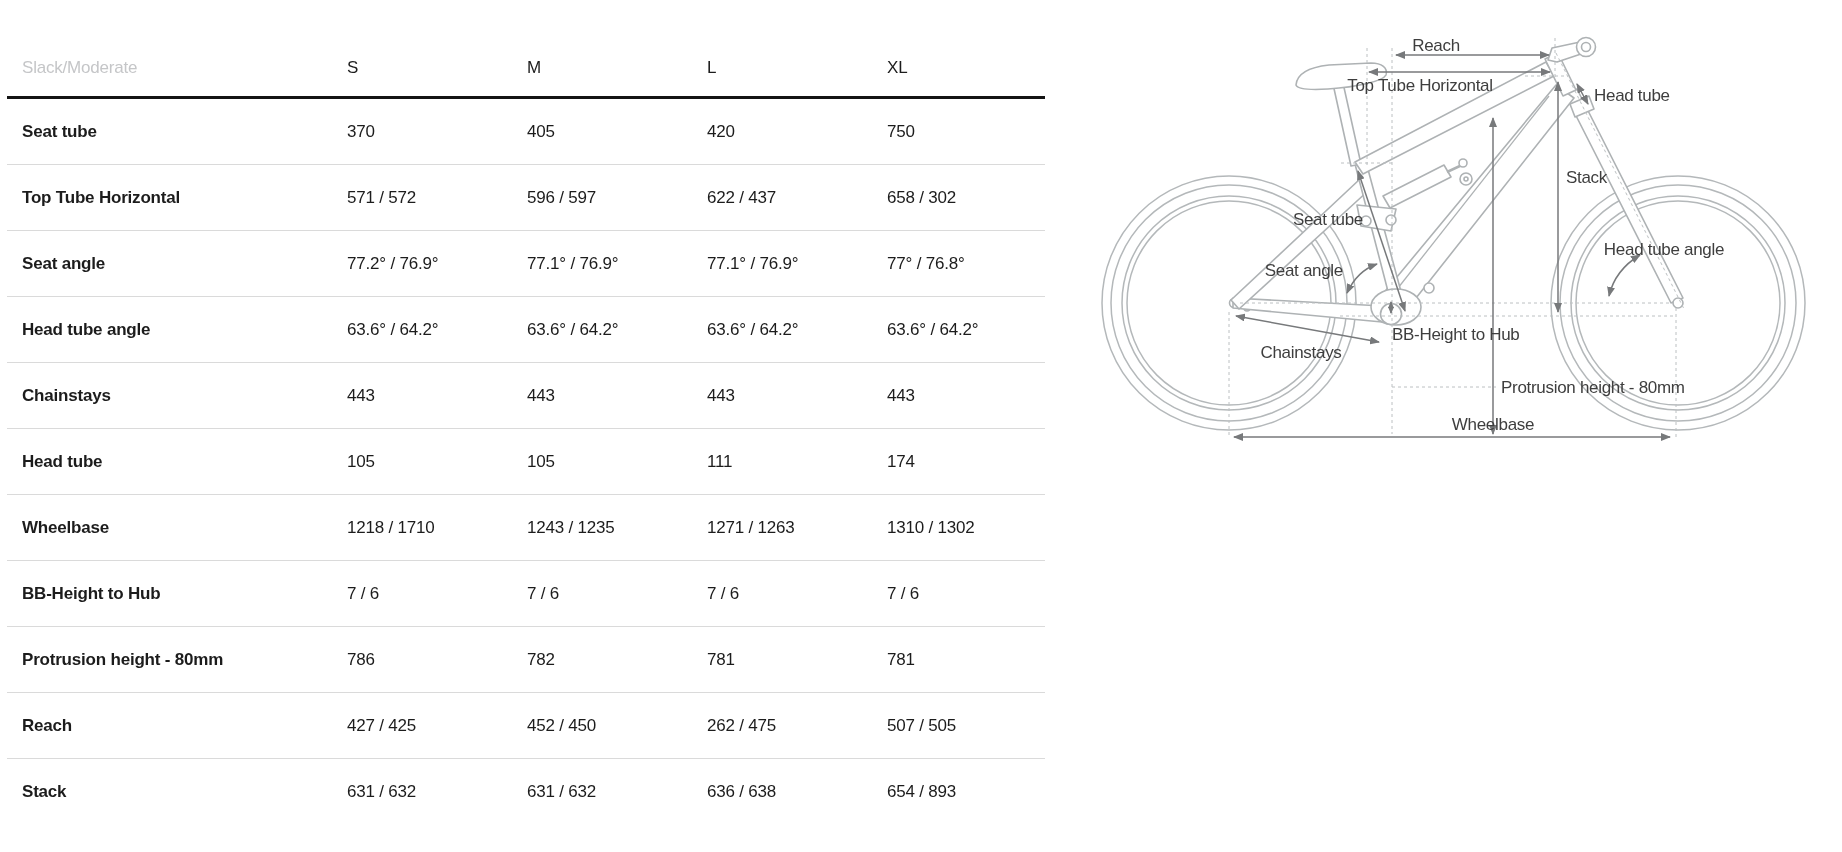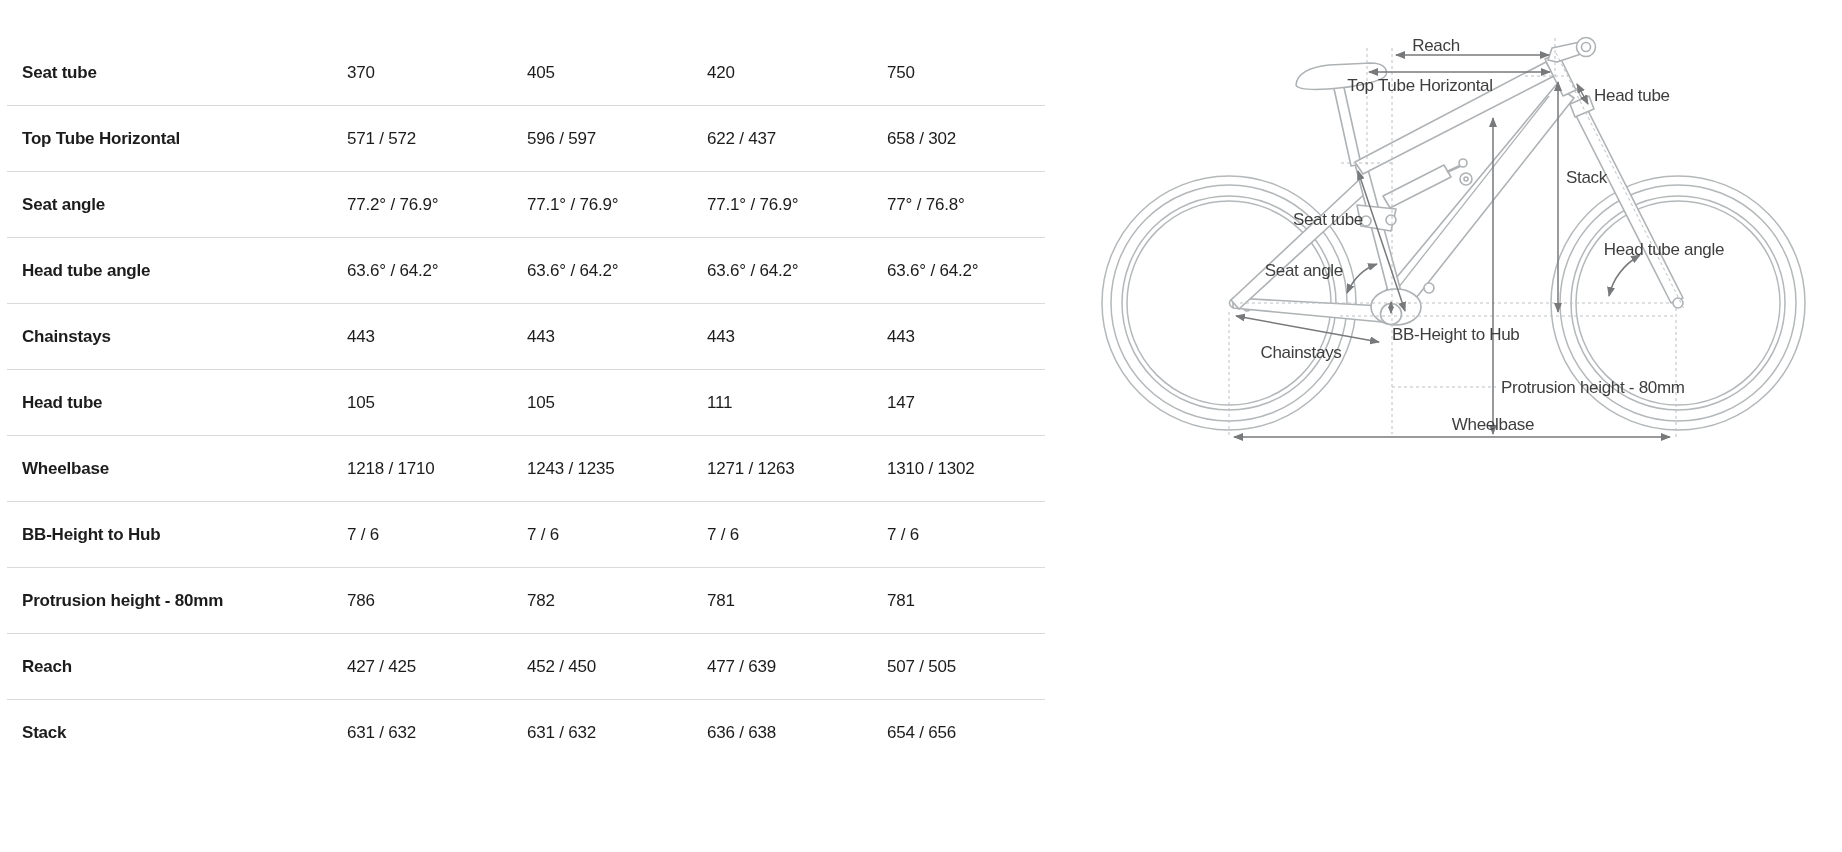--- a/index.html
+++ b/index.html
@@ -30,20 +30,27 @@
           font-family:"Liberation Sans",sans-serif;}
   .frame{fill:#ffffff;stroke:#aeb2b4;stroke-width:1.6;stroke-linejoin:round;}
   .wheel{fill:none;stroke:#b4b8ba;stroke-width:1.5;}
   .meas{stroke:#77797b;stroke-width:1.5;fill:none;}
   .dash{stroke:#bcc0c2;stroke-width:1;fill:none;stroke-dasharray:3 3;}
 </style>
 </head>
 <body>
 
 <div class="geo-table">
+  <div class="thead">
+    <div class="corner">Slack/Moderate</div>
+    <div class="col-h">S</div>
+    <div class="col-h">M</div>
+    <div class="col-h">L</div>
+    <div class="col-h">XL</div>
+  </div>
   <div>
       <div class="row">
         <div class="cell label">Seat tube</div>
         <div class="cell value">370</div>
         <div class="cell value">405</div>
         <div class="cell value">420</div>
         <div class="cell value">750</div>
       </div>
       <div class="row">
         <div class="cell label">Top Tube Horizontal</div>
@@ -71,21 +78,21 @@
         <div class="cell value">443</div>
         <div class="cell value">443</div>
         <div class="cell value">443</div>
         <div class="cell value">443</div>
       </div>
       <div class="row">
         <div class="cell label">Head tube</div>
         <div class="cell value">105</div>
         <div class="cell value">105</div>
         <div class="cell value">111</div>
-        <div class="cell value">147</div>
+        <div class="cell value">174</div>
       </div>
       <div class="row">
         <div class="cell label">Wheelbase</div>
         <div class="cell value">1218 / 1710</div>
         <div class="cell value">1243 / 1235</div>
         <div class="cell value">1271 / 1263</div>
         <div class="cell value">1310 / 1302</div>
       </div>
       <div class="row">
         <div class="cell label">BB-Height to Hub</div>
@@ -98,29 +105,29 @@
         <div class="cell label">Protrusion height - 80mm</div>
         <div class="cell value">786</div>
         <div class="cell value">782</div>
         <div class="cell value">781</div>
         <div class="cell value">781</div>
       </div>
       <div class="row">
         <div class="cell label">Reach</div>
         <div class="cell value">427 / 425</div>
         <div class="cell value">452 / 450</div>
-        <div class="cell value">477 / 639</div>
+        <div class="cell value">262 / 475</div>
         <div class="cell value">507 / 505</div>
       </div>
       <div class="row">
         <div class="cell label">Stack</div>
         <div class="cell value">631 / 632</div>
         <div class="cell value">631 / 632</div>
         <div class="cell value">636 / 638</div>
-        <div class="cell value">654 / 656</div>
+        <div class="cell value">654 / 893</div>
       </div>
     </div>
 </div>
 
 <svg class="bike-diagram" width="802" height="470" viewBox="1040 0 802 470" xmlns="http://www.w3.org/2000/svg">
   <defs>
     <marker id="mArrow" markerUnits="userSpaceOnUse" markerWidth="10" markerHeight="8" viewBox="0 0 10 8" refX="9" refY="4" orient="auto-start-reverse">
       <path d="M0,0 L10,4 L0,8 Z" fill="#77797b"></path>
     </marker>
     <marker id="mSmall" markerUnits="userSpaceOnUse" markerWidth="7" markerHeight="6" viewBox="0 0 7 6" refX="6" refY="3" orient="auto-start-reverse">

